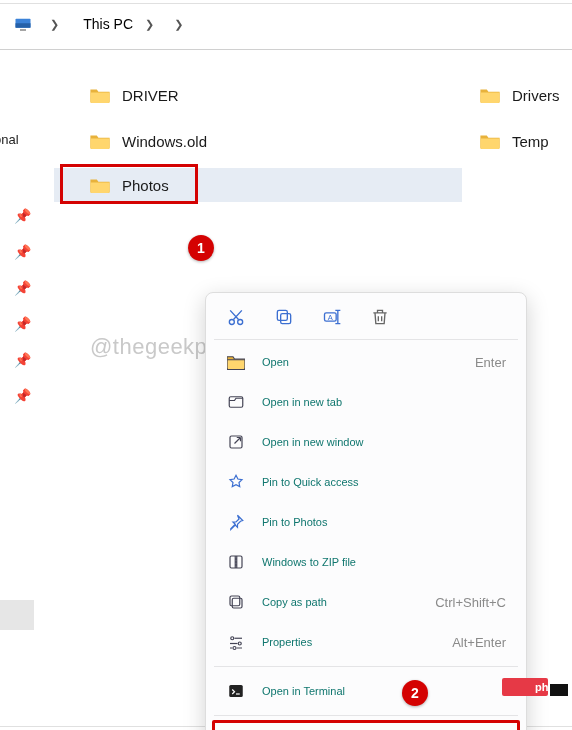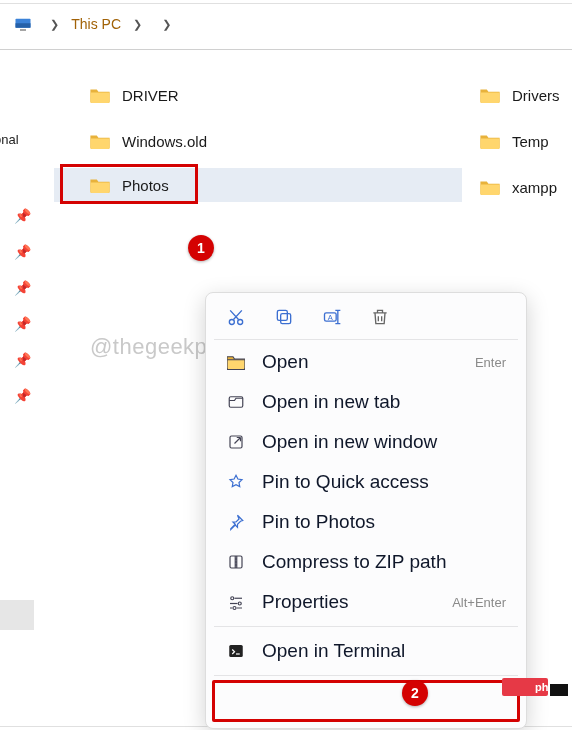--- a/index.html
+++ b/index.html
@@ -1,21 +1,21 @@
 <!DOCTYPE html>
 <html><head>
   <meta charset="utf-8">
   <style>
     * { box-sizing: border-box; margin: 0; padding: 0; }
     body { font-family: "Segoe UI", Arial, sans-serif; font-size: 14px; color: #1a1a1a; background: #fff; width: 572px; height: 730px; position: relative; overflow: hidden; }
     
     .top-border { height: 4px; background: #fff; border-bottom: 1px solid #e0e0e0; }
     .breadcrumb-bar { height: 40px; display: flex; align-items: center; padding: 0 14px; background: #fff; }
     .bc-icon { width: 18px; height: 18px; margin-right: 8px; }
-    .bc-item { display: flex; align-items: center; font-size: 14px; color: #a16207; cursor: pointer; padding: 4px 2px; }
+    .bc-item { display: flex; align-items: center; font-size: 14px; color: #000000; cursor: pointer; padding: 4px 2px; margin-left: 12px; }
     .bc-chevron { margin: 0 10px; color: #555; font-size: 11px; }
     
     .divider { height: 1px; background: #d0d0d0; margin: 5px 0 0 0; }
     
     .main-area { position: absolute; top: 60px; left: 0; right: 0; bottom: 0; }
     
     .sidebar { position: absolute; left: 0; top: 0; width: 44px; height: 100%; background: #fff; }
     .sidebar-lbl { position:absolute; left:-6px; top:72px; font-size:13px; color:#222; }
     .pin { position: absolute; left: 14px; color: #888; font-size: 14px; }
     .sidebar-selected { position: absolute; left: 0; bottom: 100px; width: 34px; height: 30px; background: #e6e6e6; }
@@ -40,21 +40,21 @@
     
     .context-menu { position: absolute; left: 205px; top: 232px; width: 322px; background: #fcfcfd; border: 1px solid #ddd; border-radius: 8px; box-shadow: 0 6px 22px rgba(0,0,0,.18); z-index: 10; padding: 6px 0; }
     .cm-toolbar { display: flex; gap: 28px; padding: 8px 20px 10px 20px; align-items: center; }
     .cm-ticon { width: 20px; height: 20px; display: flex; align-items: center; justify-content: center; color: #3c6fd1; cursor: pointer; }
     .cm-ticon svg { width: 20px; height: 20px; }
     .cm-ticon.muted { color: #666; }
     .cm-sep { height: 1px; background: #e4e4e6; margin: 2px 8px; }
     .cm-item { display: flex; align-items: center; height: 40px; padding: 0 20px; cursor: pointer; position: relative; }
     .cm-item-icon { width: 20px; height: 20px; margin-right: 16px; display: flex; align-items: center; justify-content: center; color: #445; }
     .cm-item-icon svg { width: 18px; height: 18px; stroke: currentColor; fill: none; stroke-width: 1.6; }
-    .cm-item-label { font-size: 19px; color: #0f172a; flex: 1; }
+    .cm-item-label { font-size: 11px; color: #0f766e; flex: 1; }
     .cm-item-shortcut { font-size: 13px; color: #8a8a8a; }
     .cm-last-sep { height: 1px; background: #e4e4e6; margin: 4px 8px; }
     .cm-item-box { border: 3px solid #d40202; margin: 0 6px; border-radius: 2px; padding: 0 14px; height: 42px; display: flex; align-items: center; position: relative; cursor:pointer;}
     
     .bottom-border { position:absolute; left:0; right:0; bottom:0; height:4px; border-top:1px solid #e0e0e0;}
     
     .php-badge { position:absolute; right:24px; bottom:34px; width:46px; height:18px; background:#e63946; color:#fff; font-size:11px; font-weight:700; display:flex; align-items:center; justify-content:center; border-radius:2px; z-index:60;padding-left:40px;}
     .black-box { position:absolute; right:4px; bottom:34px; width:18px; height:12px; background:#111; z-index:60;}
     .s-text { position:absolute; right:74px; bottom:34px; font-size:14px; color:#444; z-index:2;}
   </style>
@@ -125,27 +125,20 @@
         </svg>
       <span class="folder-name">Drivers</span>
     </div>
     <div class="folder-row" style="margin-top:12px">
       <svg class="folder-icon" viewBox="0 0 24 20">
           <path class="fback" d="M0 3 h8 l2 3 h14 v12 a2 2 0 0 1 -2 2 H2 a2 2 0 0 1 -2 -2 z"></path>
           <path class="ffront" d="M0 7 h24 v11 a2 2 0 0 1 -2 2 H2 a2 2 0 0 1 -2 -2 z"></path>
         </svg>
       <span class="folder-name">Temp</span>
     </div>
-    <div class="folder-row" style="margin-top:12px">
-      <svg class="folder-icon" viewBox="0 0 24 20">
-          <path class="fback" d="M0 3 h8 l2 3 h14 v12 a2 2 0 0 1 -2 2 H2 a2 2 0 0 1 -2 -2 z"></path>
-          <path class="ffront" d="M0 7 h24 v11 a2 2 0 0 1 -2 2 H2 a2 2 0 0 1 -2 -2 z"></path>
-        </svg>
-      <span class="folder-name">xampp</span>
-    </div>
   </div>
 
   <div class="ann-badge" style="left:188px; top:175px">
       <span>1</span>
     </div>
 
   <div class="watermark">@thegeekpage.com</div>
 
   <div class="context-menu">
     <div class="cm-toolbar">
@@ -221,21 +214,31 @@
         </span>
       <span class="cm-item-label">Pin to Photos</span>
     </div>
     <div class="cm-item">
       <span class="cm-item-icon">
           <svg viewBox="0 0 24 24">
             <rect x="4" y="4" width="16" height="16" rx="2"></rect>
             <path d="M11 4 v16 M13 4 v16 M11 8 h2 M11 12 h2 M11 16 h2"></path>
           </svg>
         </span>
-      <span class="cm-item-label">Compress to ZIP path</span>
+      <span class="cm-item-label">Windows to ZIP file</span>
+    </div>
+    <div class="cm-item">
+      <span class="cm-item-icon">
+          <svg viewBox="0 0 24 24">
+            <rect x="7" y="7" width="13" height="13" rx="2"></rect>
+            <rect x="4" y="4" width="13" height="13" rx="2"></rect>
+          </svg>
+        </span>
+      <span class="cm-item-label">Copy as path</span>
+      <span class="cm-item-shortcut">Ctrl+Shift+C</span>
     </div>
     <div class="cm-item">
       <span class="cm-item-icon">
           <svg viewBox="0 0 24 24">
             <circle cx="7" cy="7" r="2"></circle>
             <path d="M10 7 h10"></path>
             <circle cx="17" cy="14" r="2"></circle>
             <path d="M4 14 h10"></path>
             <circle cx="10" cy="20" r="2"></circle>
             <path d="M13 20 h7 M4 20 h3"></path>

